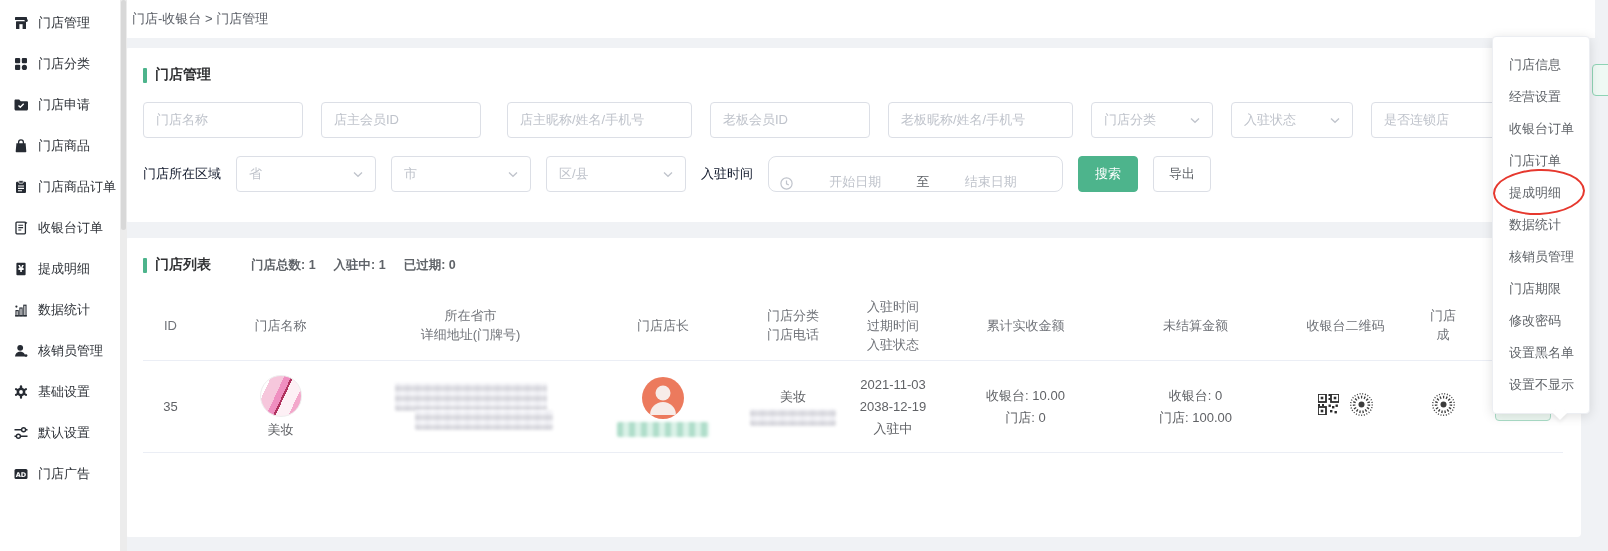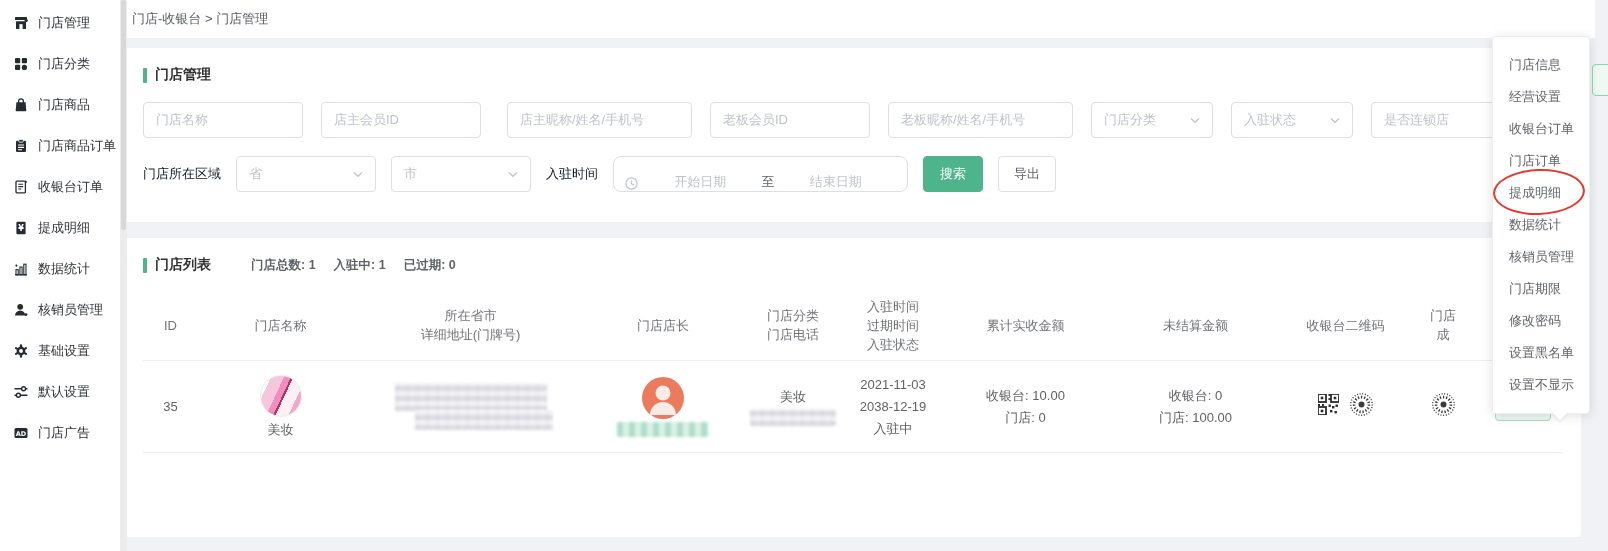--- a/index.html
+++ b/index.html
@@ -97,20 +97,29 @@
             <rect x="2" y="2" width="5.2" height="5.2" rx="1"></rect>
             <rect x="8.8" y="2" width="5.2" height="5.2" rx="1"></rect>
             <rect x="2" y="8.8" width="5.2" height="5.2" rx="1"></rect>
             <circle cx="11.4" cy="11.4" r="2.6"></circle>
           </svg>
         </span>
       <span class="lbl">门店分类</span>
     </li>
     <li class="side-item">
       <span class="icn">
+          <svg width="16" height="16" viewBox="0 0 16 16" fill="#262b33">
+            <path d="M1.5 3.6c0-.6.5-1.1 1.1-1.1h3.6l1.5 1.7h6.2c.6 0 1.1.5 1.1 1.1v6.8c0 .8-.7 1.5-1.5 1.5H3c-.8 0-1.5-.7-1.5-1.5z"></path>
+            <path d="M5.5 8.4l1.8 1.8 3.4-3.4" stroke="#fff" stroke-width="1.4" fill="none"></path>
+          </svg>
+        </span>
+      <span class="lbl">门店申请</span>
+    </li>
+    <li class="side-item">
+      <span class="icn">
           <svg width="16" height="16" viewBox="0 0 16 16">
             <path d="M3.4 5.2h9.2l.7 8c.05.6-.4 1-1 1H3.7c-.6 0-1.05-.4-1-1z" fill="#262b33"></path>
             <path d="M5.6 6.6V4.2a2.4 2.4 0 0 1 4.8 0v2.4" stroke="#262b33" stroke-width="1.3" fill="none"></path>
           </svg>
         </span>
       <span class="lbl">门店商品</span>
     </li>
     <li class="side-item">
       <span class="icn">
           <svg width="16" height="16" viewBox="0 0 16 16">
@@ -260,20 +269,28 @@
       <div class="sel" style="width:140px;">
           <span>省</span>
           <span class="chev">
             <svg width="10" height="7" viewBox="0 0 10 7" fill="none">
               <path d="M1 1.5l4 3.8 4-3.8" stroke="#c0c4cc" stroke-width="1.3"></path>
             </svg>
           </span>
         </div>
       <div class="sel" style="width:140px;">
           <span>市</span>
+          <span class="chev">
+            <svg width="10" height="7" viewBox="0 0 10 7" fill="none">
+              <path d="M1 1.5l4 3.8 4-3.8" stroke="#c0c4cc" stroke-width="1.3"></path>
+            </svg>
+          </span>
+        </div>
+      <div class="sel" style="width:140px;">
+          <span>区/县</span>
           <span class="chev">
             <svg width="10" height="7" viewBox="0 0 10 7" fill="none">
               <path d="M1 1.5l4 3.8 4-3.8" stroke="#c0c4cc" stroke-width="1.3"></path>
             </svg>
           </span>
         </div>
       <span class="flabel">入驻时间</span>
       <div class="date-range" style="width:295px;">
         <span style="display:flex;">
             <svg width="15" height="15" viewBox="0 0 15 15" fill="none">

